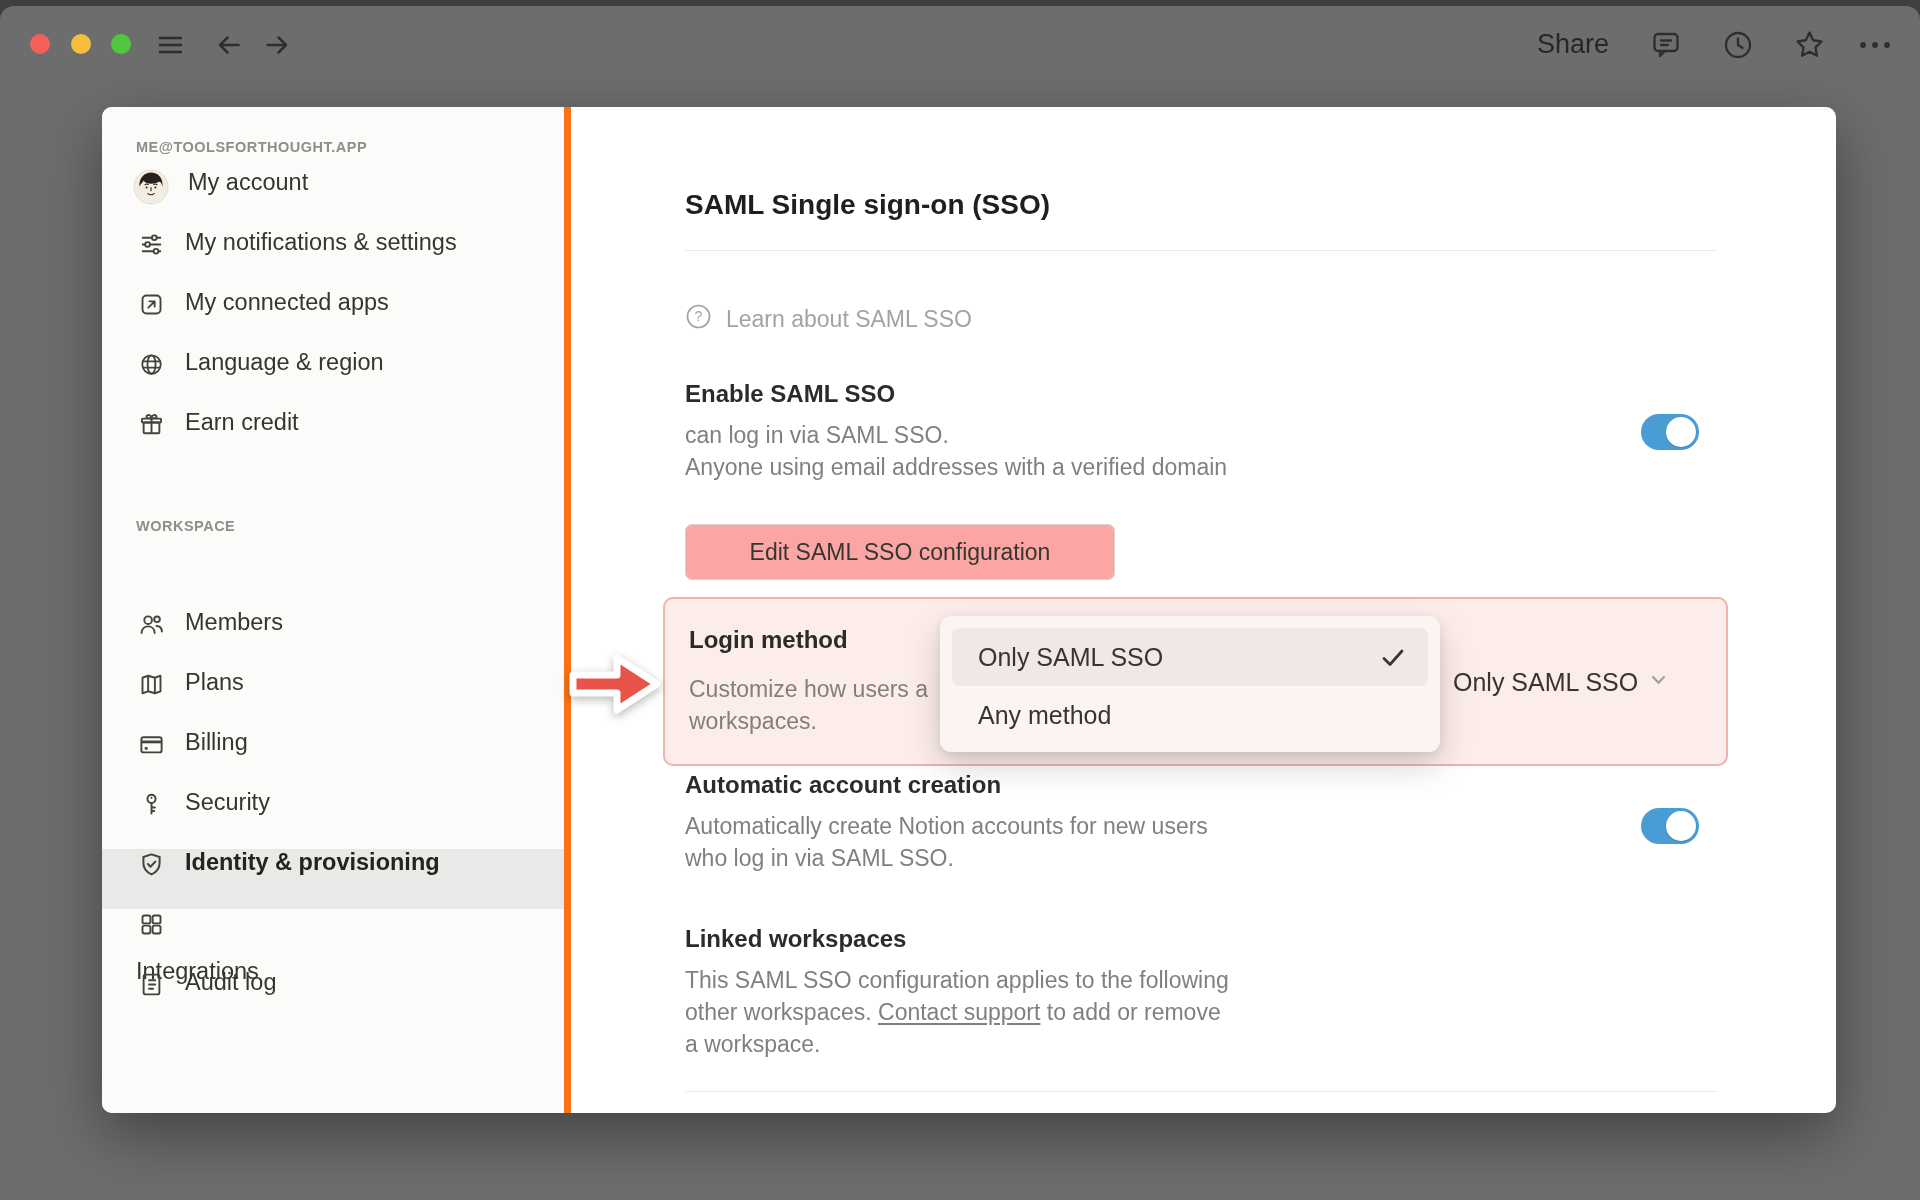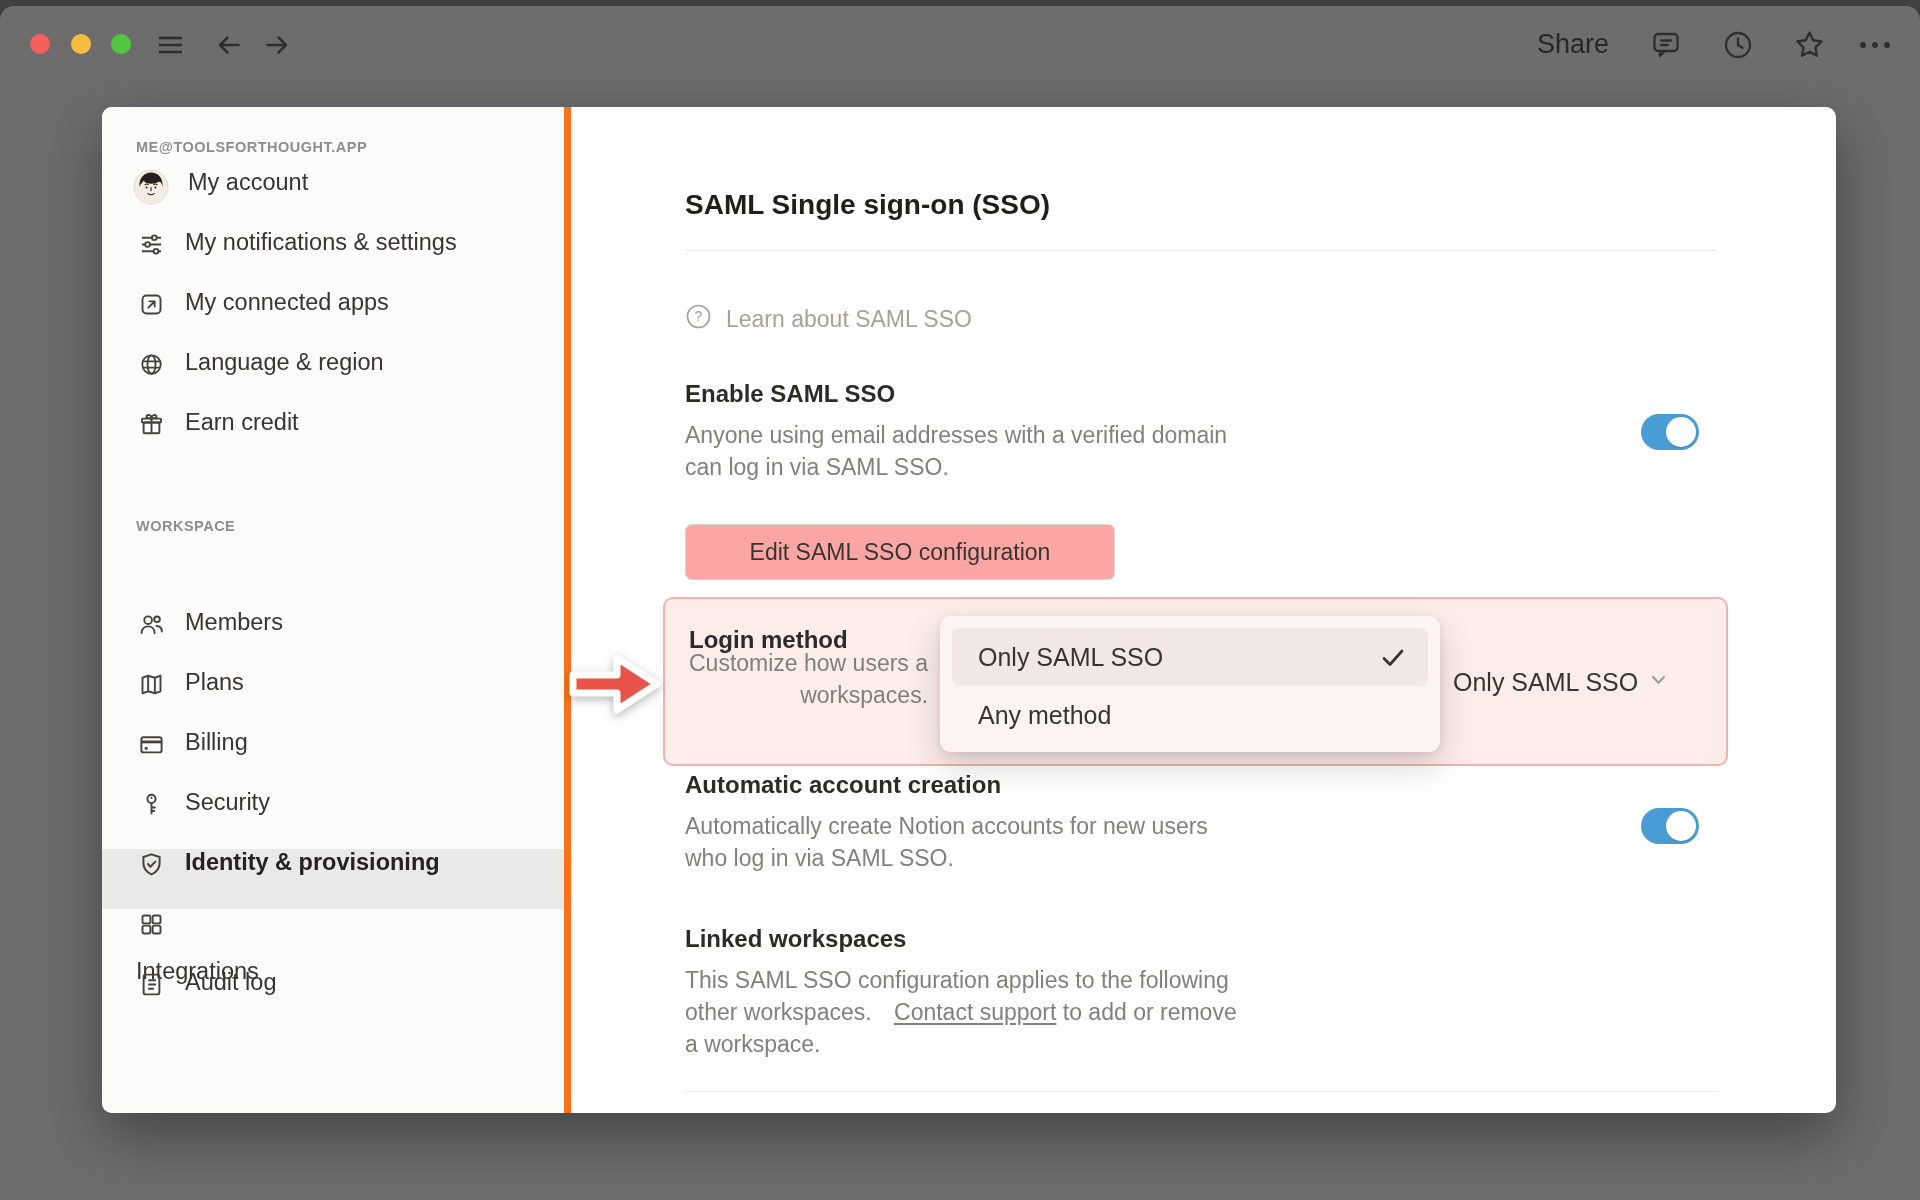--- a/index.html
+++ b/index.html
@@ -55,21 +55,21 @@
     border:2.5px solid var(--highlight-border);border-radius:10px;box-sizing:border-box;}
   .select{left:1351px;top:561px;display:flex;align-items:center;gap:9px;font-size:25px;color:#37352f;cursor:pointer;}
   .menu{left:838px;top:509px;width:500px;height:136px;background:#fbf4f3;border-radius:11px;
     box-shadow:0 14px 34px rgba(0,0,0,.17),0 2px 8px rgba(0,0,0,.08);}
   .menu-row{position:absolute;left:12px;right:12px;display:flex;align-items:center;padding-left:26px;padding-right:20px;
     font-size:25px;color:#37352f;box-sizing:border-box;cursor:pointer;}
   .menu-row.sel{top:12px;height:58px;background:#f0e7e6;border-radius:8px;}
   .menu-row.plain{top:72px;height:54px;}
   .menu-check{margin-left:auto;display:flex;}
   .red-arrow{left:462px;top:538px;filter:drop-shadow(0 3px 5px rgba(0,0,0,.28));}
-  .linkish{text-decoration:underline;text-underline-offset:3px;cursor:pointer;color:#82807c;margin-left:16px;}
+  .linkish{text-decoration:underline;text-underline-offset:3px;cursor:pointer;color:#82807c;}
 </style>
 </head>
 <body>
 
 <div class="chrome">
 
   <span class="light" style="left:30px;background:var(--traffic-red);"></span>
   <span class="light" style="left:71px;background:var(--traffic-yellow);"></span>
   <span class="light" style="left:111px;background:var(--traffic-green);"></span>
 
@@ -273,32 +273,32 @@
         <svg width="27" height="27" viewBox="0 0 27 27" fill="none">
           <circle cx="13.5" cy="13.5" r="11" stroke="#a5a39f" stroke-width="1.7"></circle>
           <text x="13.5" y="18.2" font-size="14" text-anchor="middle" fill="#a5a39f" font-family="Liberation Sans, sans-serif">?</text>
         </svg>
       </span>
       <span>Learn about SAML SSO</span>
     </div>
 
     <div class="abs sec-title" style="left:583px;top:273px;">Enable SAML SSO</div>
     <div class="abs desc" style="left:583px;top:312px;">
+      <span>can log in via SAML SSO.</span>
       <span>Anyone using email addresses with a verified domain</span>
-      <span>can log in via SAML SSO.</span>
     </div>
     <div class="abs toggle" style="left:1539px;top:307px;">
         <span class="knob"></span>
       </div>
 
     <div class="abs edit-btn">Edit SAML SSO configuration</div>
 
     <div class="abs pink-box"></div>
     <div class="abs sec-title" style="left:587px;top:519px;">Login method</div>
-    <div class="abs desc" style="left:587px;top:540px;line-height:32px;text-align:right;">
+    <div class="abs desc" style="left:587px;top:566px;line-height:32px;">
       <span>Customize how users a</span>
       <span>workspaces.</span>
     </div>
     <div class="abs select">
       <span>Only SAML SSO</span>
       <span>
         <svg width="23" height="23" viewBox="0 0 23 23" fill="none" stroke="#9f9e9a" stroke-width="2.1" stroke-linecap="round" stroke-linejoin="round">
             <path d="M6 9l5.5 5.8L17 9"></path>
           </svg>
       </span>

